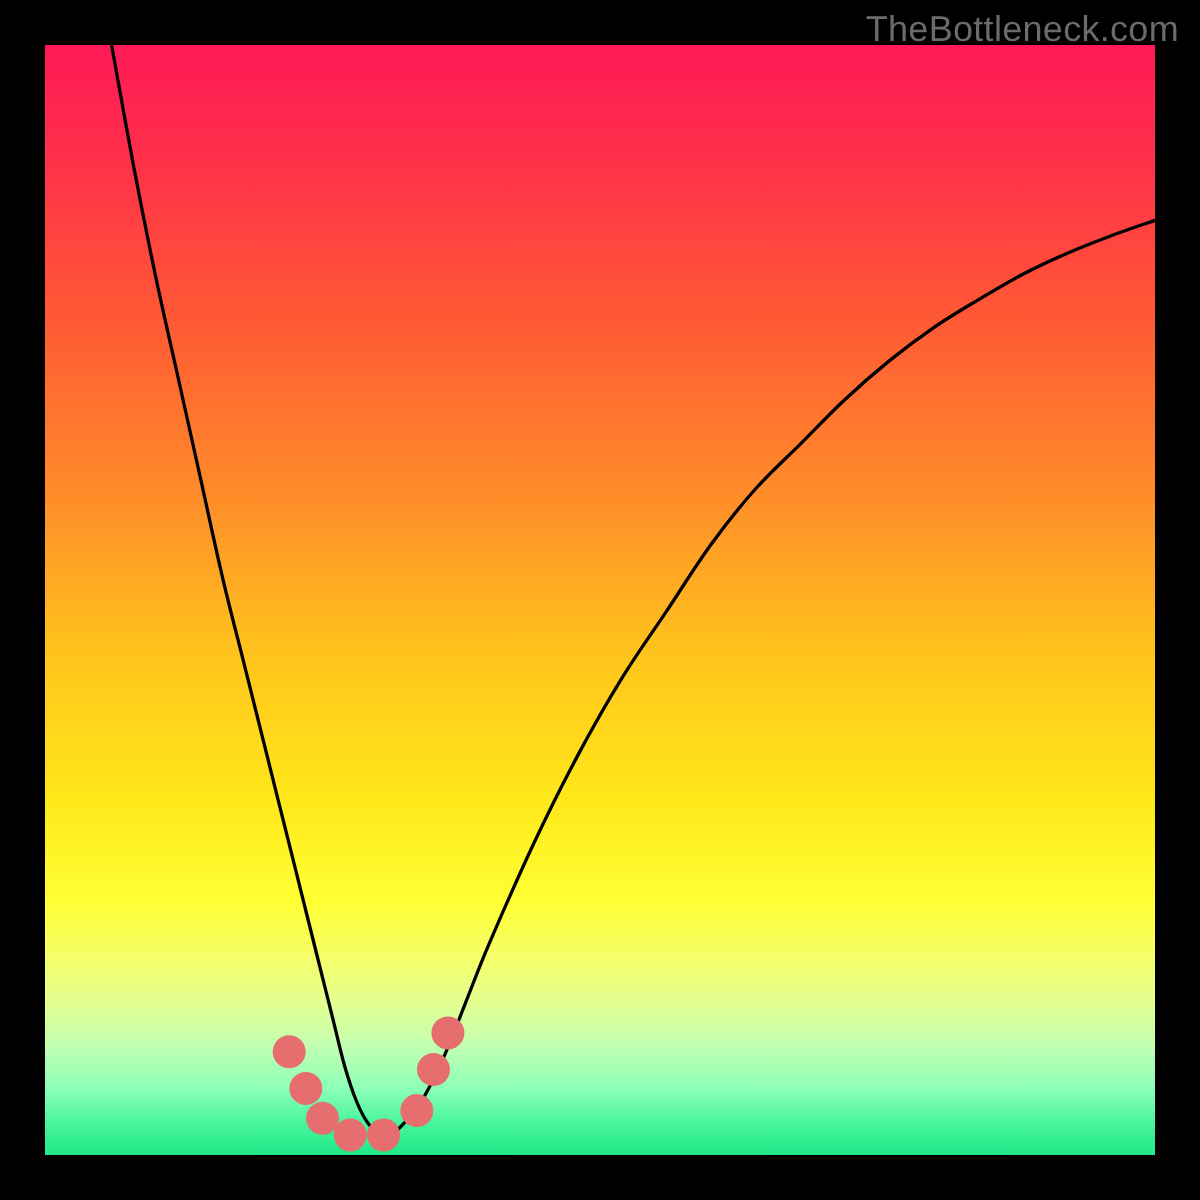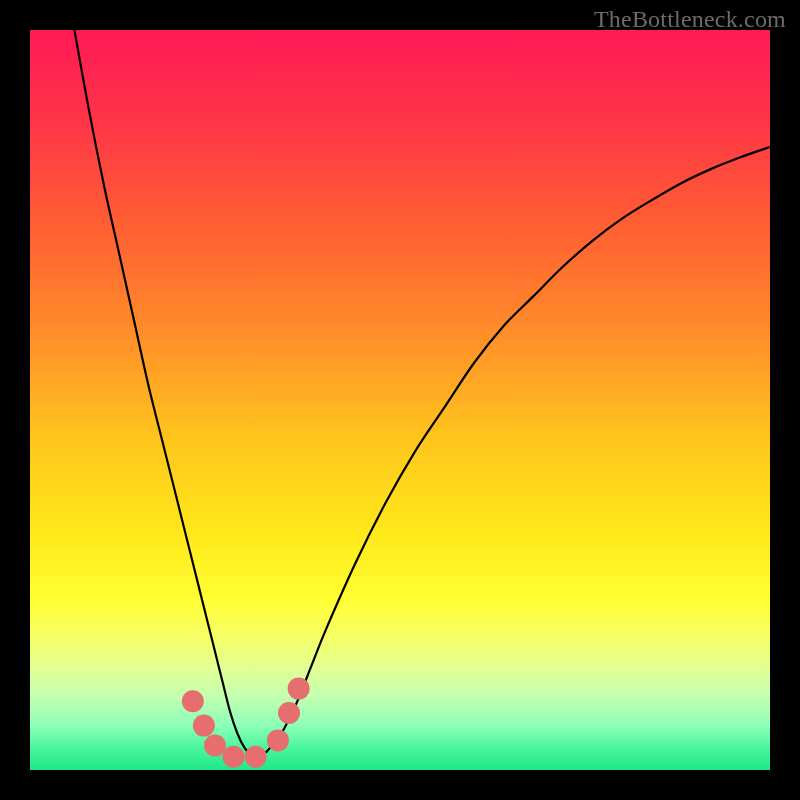--- a/index.html
+++ b/index.html
@@ -19,21 +19,20 @@
   }
   .watermark {
     position: absolute;
     top: 6px;
     right: 14px;
     color: #6b6b6b;
     font-size: 24px;
     font-weight: 500;
     letter-spacing: 0.2px;
     z-index: 10;
-    font-family: Liberation Serif, serif;
   }
   .plot {
     position: absolute;
     left: 30px;
     top: 30px;
     width: 740px;
     height: 740px;
     overflow: hidden;
   }
   svg {

